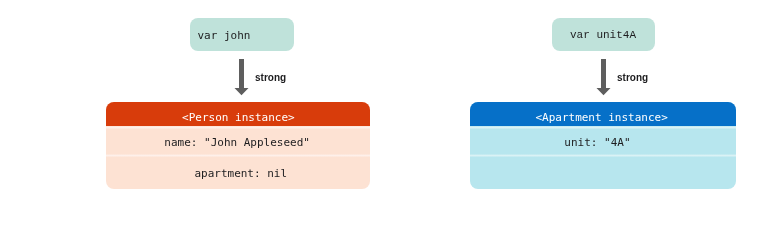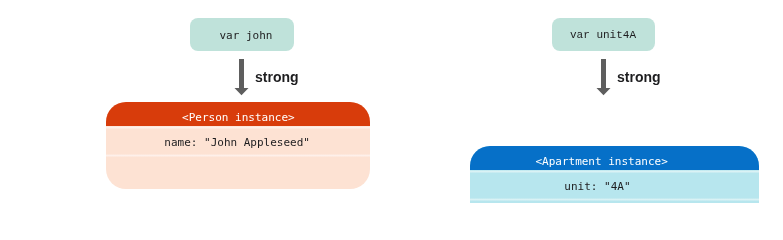--- a/index.html
+++ b/index.html
@@ -19,68 +19,69 @@
     font-family:"DejaVu Sans Mono", monospace;
     font-size:11px; line-height:11px;
     white-space:pre;
   }
 
   
   .arrow-svg { position:absolute; overflow:visible; }
   .arrow-label {
     position:absolute;
     font-family:"Liberation Sans", sans-serif;
-    font-weight:bold; font-size:14px; line-height:11px;
+    font-weight:bold; font-size:10px; line-height:11px;
     white-space:pre;
   }
 
   
-  .instance { position:absolute; border-radius:20px; overflow:hidden; }
+  .instance { position:absolute; border-radius:8px; overflow:hidden; }
   .band { position:absolute; left:0; width:100%; }
   .cell-text {
     position:absolute;
     font-family:"DejaVu Sans Mono", monospace;
     font-size:11px; line-height:11px;
     white-space:pre;
   }
 </style>
 </head>
 <body>
 
 <div class="canvas">
 
   <div class="var-box" style="left: 189.5px; top: 18.2px; width: 104px; height: 32.9px; background: rgb(191, 226, 218);">
-    <span class="var-label" style="color: rgb(29, 29, 31); left: 30px; top: 11.8px; text-align: center;">var john</span>
+    <span class="var-label" style="color: rgb(29, 29, 31); left: 8px; top: 11.8px; text-align: center;">var john</span>
   </div>
 
   <svg class="arrow-svg" width="20" height="42" viewBox="0 0 20 42" style="left: 232px; top: 56px;">
     <path d="M7 3 H12 V32.099999999999994 H16.5 L9.5 39.3 L2.5 32.099999999999994 H7 Z" fill="#5e5e5e"></path>
   </svg>
   <div class="arrow-label" style="color: rgb(29, 29, 31); left: 255px; top: 72px;">strong</div>
 
   <div class="instance" style="left: 106.1px; top: 102px; width: 263.8px; height: 87px; background: rgb(253, 226, 211);">
     <div class="band" style="top: 0px; height: 24.4px; background: rgb(216, 60, 11);"></div>
     <span class="cell-text" style="color: rgb(255, 255, 255); left: 76px; top: 10px;">&lt;Person instance&gt;</span>
 
     <div class="band" style="top: 23.6px; height: 3.6px; background: linear-gradient(rgb(253, 226, 211) 0%, rgb(254, 240, 234) 42%, rgb(254, 240, 234) 66%, rgb(253, 226, 211) 100%);"></div>
     <span class="cell-text" style="color: rgb(29, 29, 31); left: 58.2px; top: 35px;">name: "John Appleseed"</span>
 
     <div class="band" style="top: 51.8px; height: 3.6px; background: linear-gradient(rgb(253, 226, 211) 0%, rgb(254, 240, 234) 42%, rgb(254, 240, 234) 66%, rgb(253, 226, 211) 100%);"></div>
+    <span class="cell-text" style="color: rgb(29, 29, 31); left: 88.3px; top: 66px;">apartment: nil</span>
   </div>
 
   <div class="var-box" style="left: 552.3px; top: 18.2px; width: 103.1px; height: 32.9px; background: rgb(191, 226, 218);">
     <span class="var-label" style="color: rgb(29, 29, 31); left: 17.7px; top: 11.8px; font-family: Liberation Mono, monospace;">var unit4A</span>
   </div>
 
   <svg class="arrow-svg" width="20" height="42" viewBox="0 0 20 42" style="left: 594px; top: 56px;">
     <path d="M7 3 H12 V32.099999999999994 H16.5 L9.5 39.3 L2.5 32.099999999999994 H7 Z" fill="#5e5e5e"></path>
   </svg>
   <div class="arrow-label" style="color: rgb(29, 29, 31); left: 617px; top: 72px;">strong</div>
 
-  <div class="instance" style="left: 469.5px; top: 102px; width: 289px; height: 87px; background: rgb(183, 230, 238); margin-top: 44px;">
+  <div class="instance" style="left: 469.5px; top: 102px; width: 266px; height: 87px; background: rgb(183, 230, 238);">
     <div class="band" style="top: 0px; height: 24.4px; background: rgb(6, 112, 200);"></div>
     <span class="cell-text" style="color: rgb(255, 255, 255); left: 65.9px; top: 10px;">&lt;Apartment instance&gt;</span>
 
     <div class="band" style="top: 23.6px; height: 3.6px; background: linear-gradient(rgb(183, 230, 238) 0%, rgb(218, 242, 245) 42%, rgb(218, 242, 245) 66%, rgb(183, 230, 238) 100%);"></div>
     <span class="cell-text" style="color: rgb(29, 29, 31); left: 94.8px; top: 35px;">unit: "4A"</span>
 
     <div class="band" style="top: 51.8px; height: 3.6px; background: linear-gradient(rgb(183, 230, 238) 0%, rgb(218, 242, 245) 42%, rgb(218, 242, 245) 66%, rgb(183, 230, 238) 100%);"></div>
   </div>
 
 </div>

